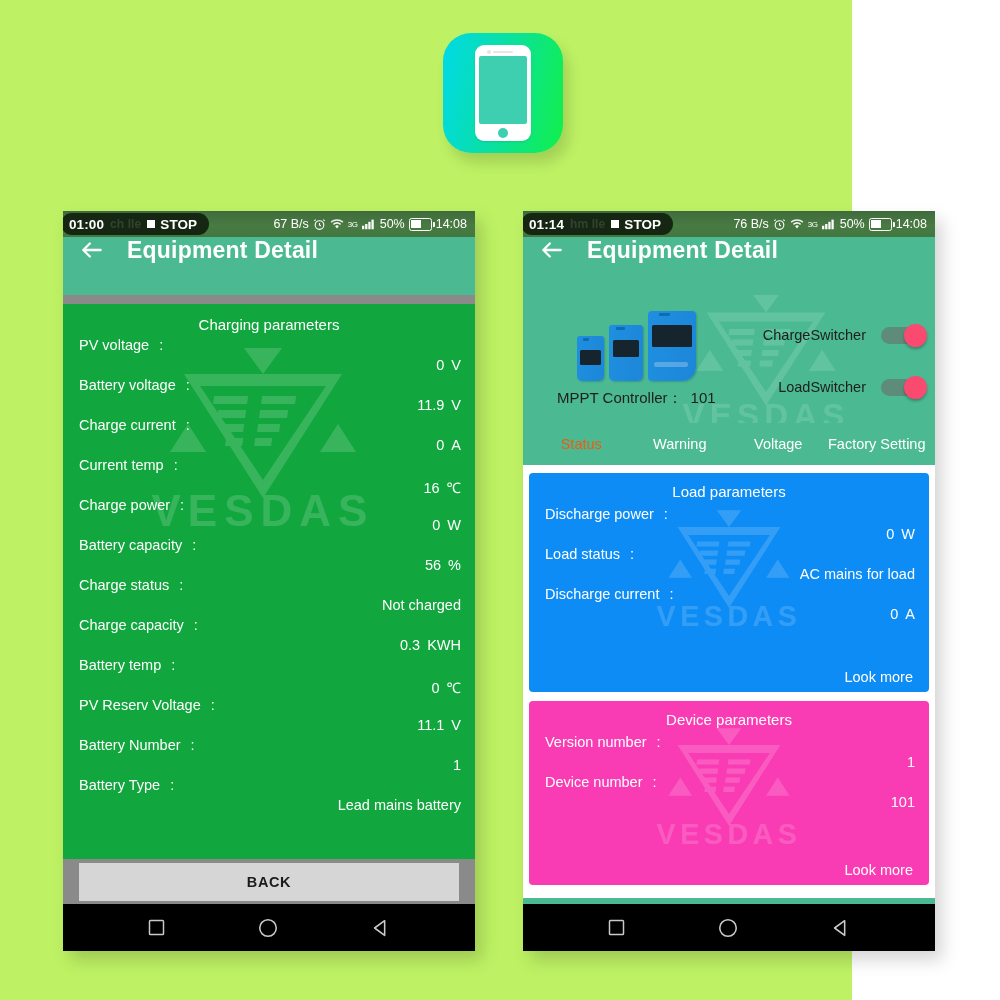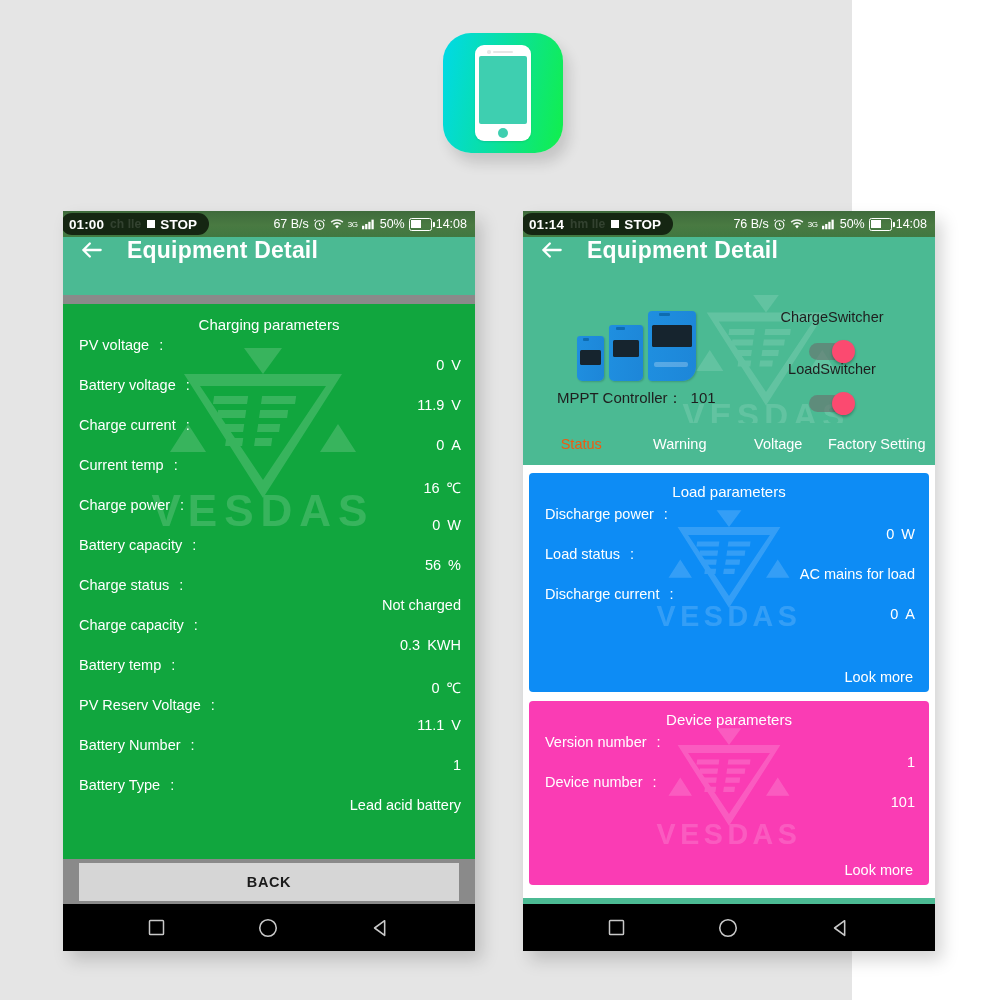--- a/index.html
+++ b/index.html
@@ -5,21 +5,21 @@
   html, body {
     margin: 0; padding: 0;
     width: 1000px; height: 1000px;
     background: #ffffff;
     font-family: "Liberation Sans", sans-serif;
     overflow: hidden;
   }
   #stage {
     position: relative;
     width: 852px; height: 1000px;
-    background: #e5e5e5;
+    background: #bef264;
   }
 
   
   .app-icon-wrap {
     position: absolute;
     left: 443px; top: 33px;
     width: 120px; height: 120px;
   }
   .app-icon {
     position: absolute;
@@ -316,21 +316,20 @@
     right: 8px; top: 14px;
     width: 190px;
     z-index: 3;
   }
   .sw-row {
     display: flex;
     align-items: center;
     justify-content: flex-end;
     gap: 15px;
     height: 52px;
-    flex-direction: column;
   }
   .sw-label {
     color: #1e1e1e;
     font-size: 14.5px;
   }
   .toggle {
     position: relative;
     width: 46px; height: 22px;
     cursor: pointer;
   }
@@ -540,21 +539,21 @@
             <div class="row">
               <span class="k">PV Reserv Voltage<span class="colon">:</span></span>
               <span class="v"><span>11.1</span><span class="unit">V</span></span>
             </div>
             <div class="row">
               <span class="k">Battery Number<span class="colon">:</span></span>
               <span class="v"><span>1</span></span>
             </div>
             <div class="row">
               <span class="k">Battery Type<span class="colon">:</span></span>
-              <span class="v"><span>Lead acid battery</span></span>
+              <span class="v"><span>Lead mains battery</span></span>
             </div>
           </div>
       </div>
 
       <div class="backbtn-wrap">
         <button class="backbtn">BACK</button>
       </div>
 
       <div class="navbar">
         <span>

